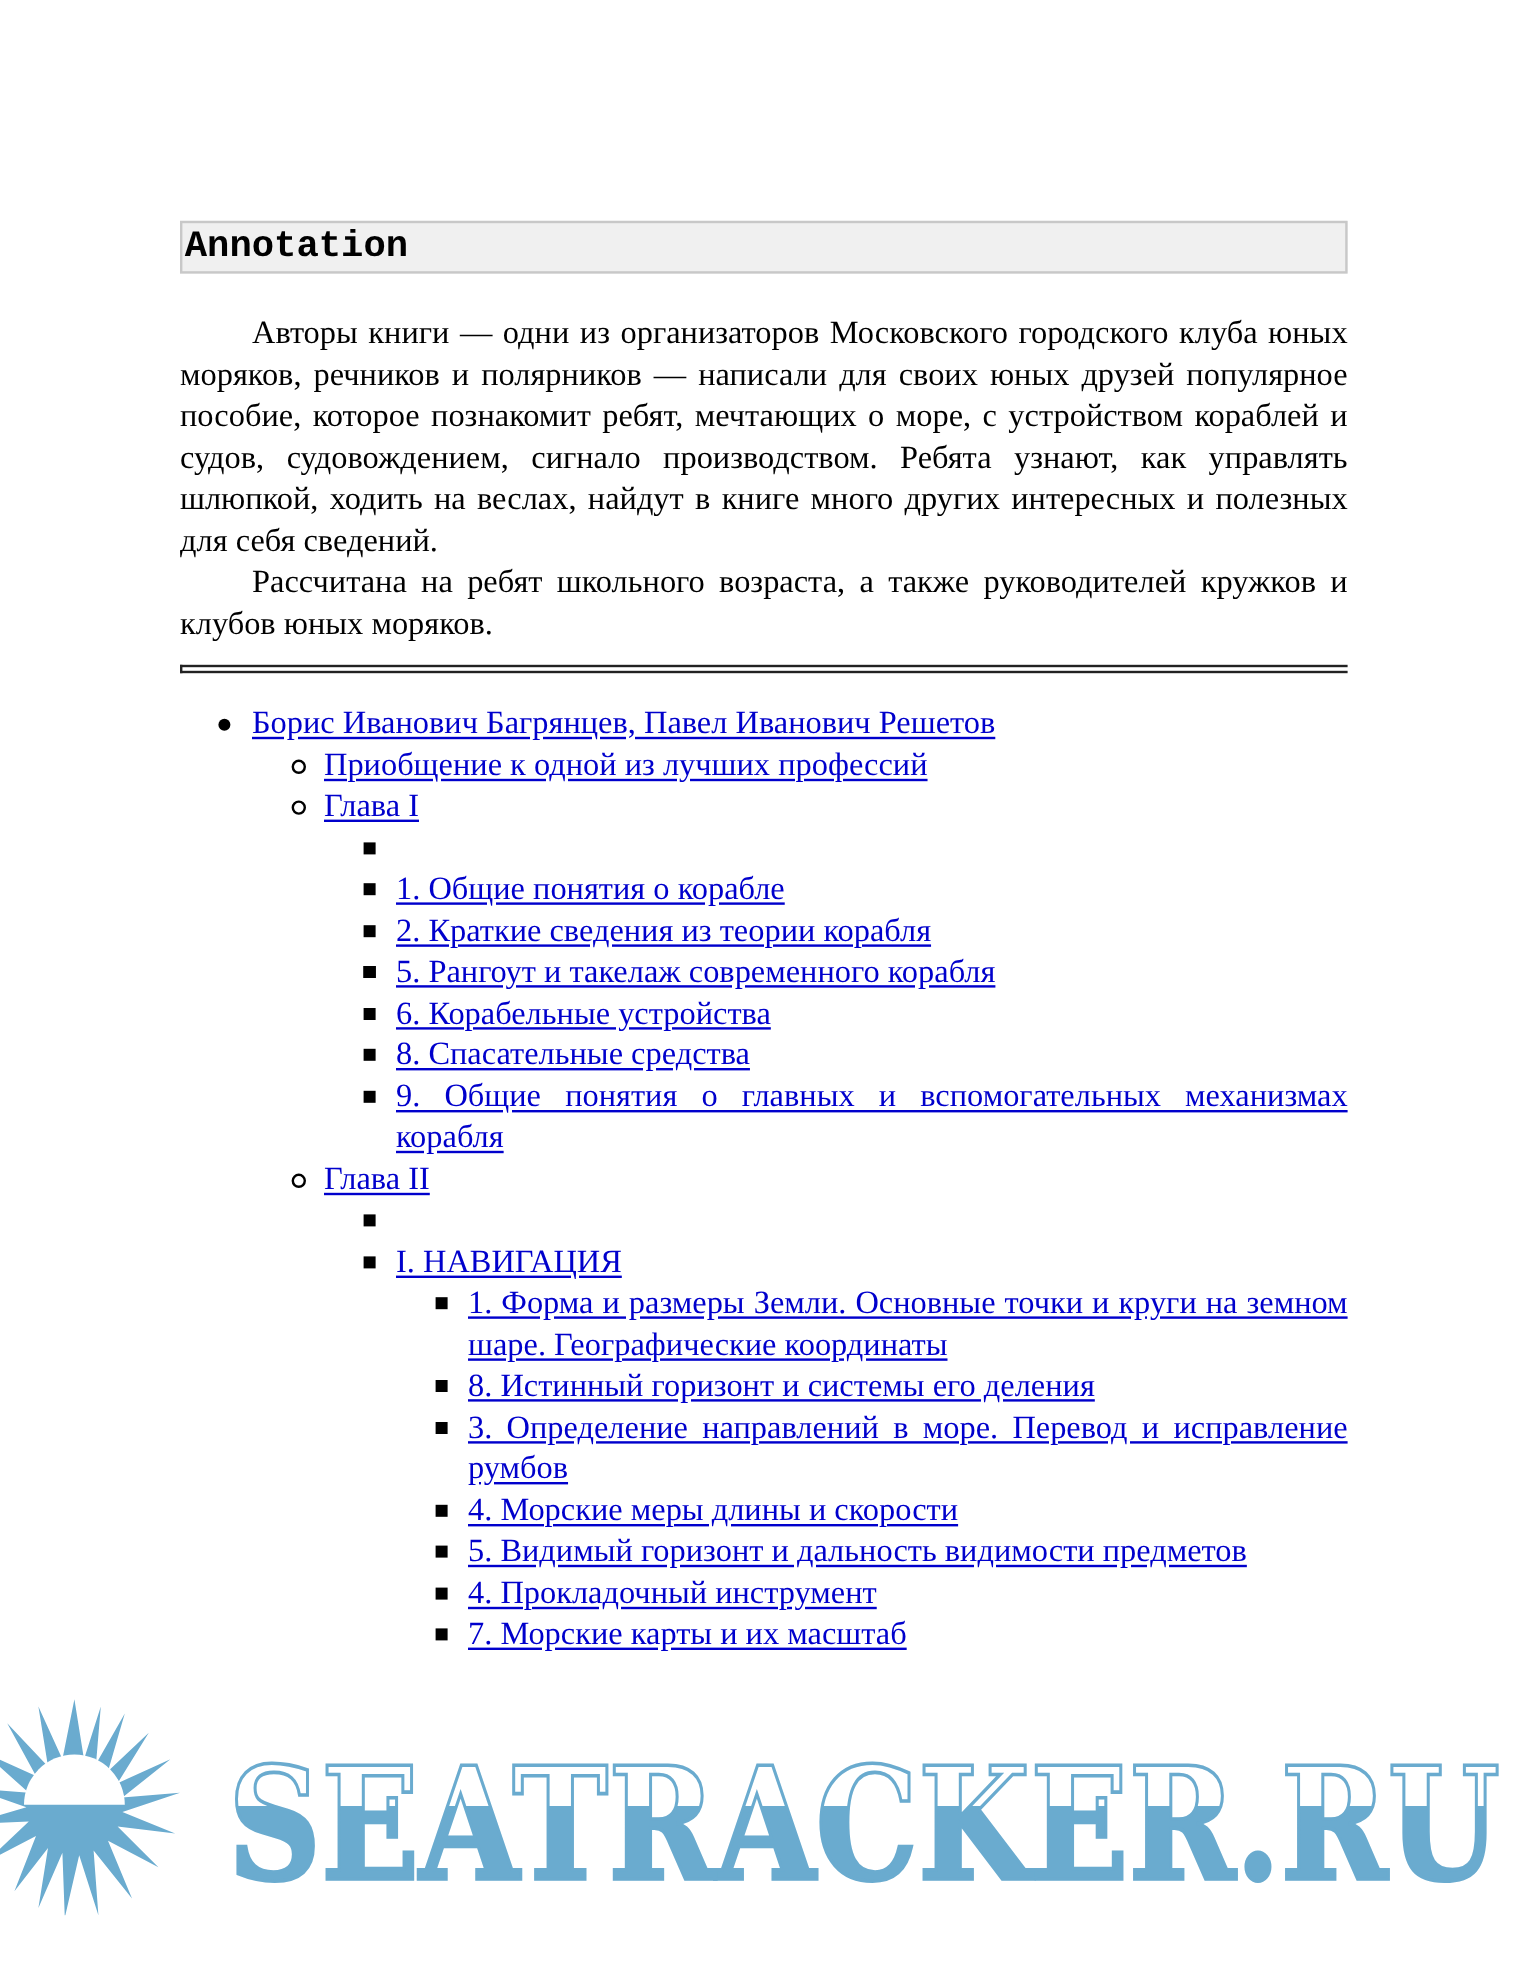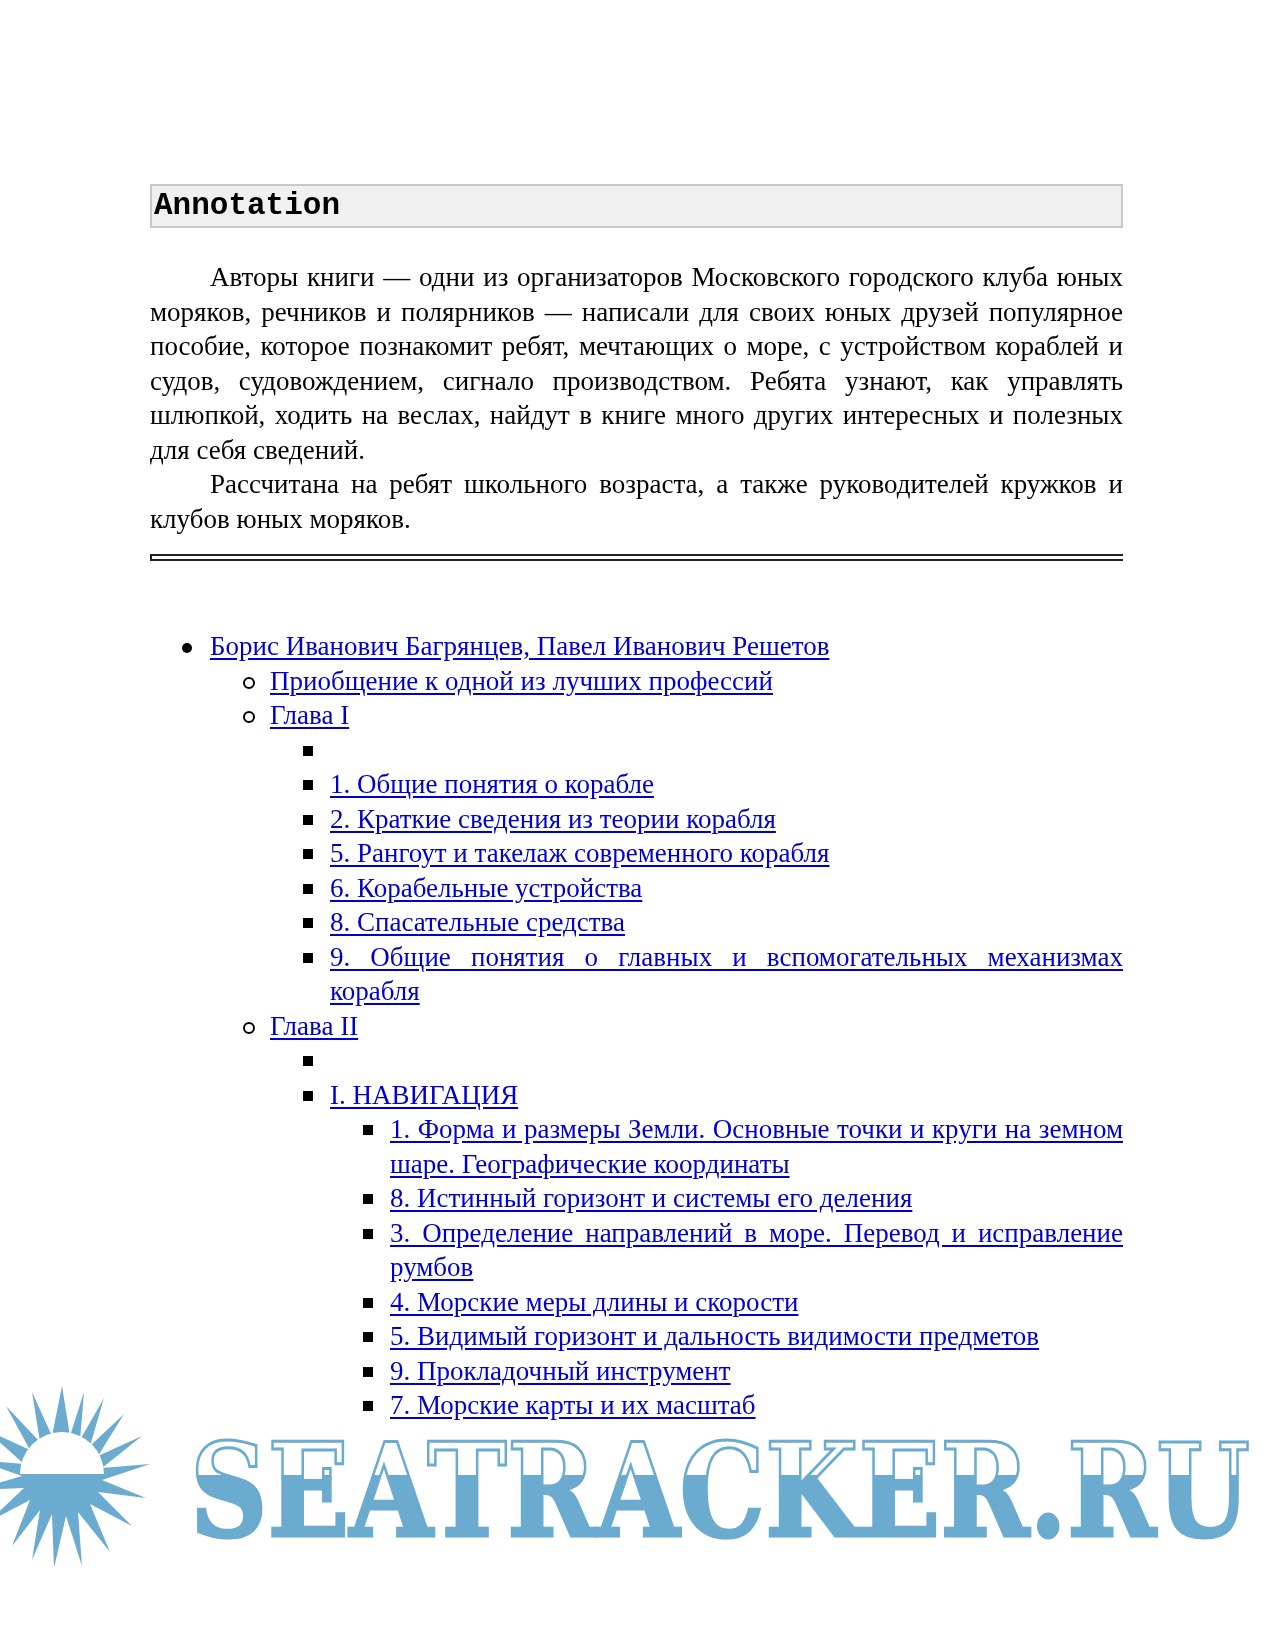--- a/index.html
+++ b/index.html
@@ -6,34 +6,34 @@
   body { width: 1275px; height: 1650px; position: relative; overflow: hidden;
          font-family: "Liberation Serif", serif; color: #000; }
   .page { position: absolute; left: 150px; top: 184px; width: 973px; }
   .anno-title { background: #f0f0f0; border: 2px solid #c8c8c8; height: 40px;
     font-family: Liberation Mono, monospace; font-weight: bold; font-size: 31px;
     line-height: 40px; padding-left: 2px; box-sizing: border-box; height: 44px; }
   .anno-body { margin-top: 32px; font-size: 27px; line-height: 34.5px; text-align: justify; }
   .anno-body p { margin: 0; text-indent: 60px; }
   .rule { margin-top: 18px; height: 3px; border-top: 2px solid #222; border-bottom: 2px solid #222;
           border-left: 2px solid #222; background: #fff; }
-  .toc { position: absolute; left: 150px; top: 585px; width: 973px; font-size: 27px; line-height: 34.5px; margin-top: 44px; }
+  .toc { position: absolute; left: 150px; top: 585px; width: 973px; font-size: 27px; line-height: 34.5px; }
   .toc ul { margin: 0; padding: 0; list-style: none; }
   .toc li { position: relative; }
   .toc a { color: #0000cc; text-decoration: underline; text-underline-offset: 3px; }
   .lvl1 > li { padding-left: 60px; }
   .lvl2 > li { padding-left: 60px; }
   .lvl3 > li { padding-left: 60px; text-align: justify; }
   .lvl4 > li { padding-left: 60px; text-align: justify; }
   .bullet { position: absolute; }
   .disc { left: 32px; top: 14px; width: 10px; height: 10px; border-radius: 50%; background: #000; }
   .circle { left: 33px; top: 13px; width: 8px; height: 8px; border-radius: 50%; border: 2px solid #000; }
   .square { left: 33px; top: 13px; width: 10px; height: 10px; background: #000; }
   .empty-li { height: 34.5px; }
-  .watermark { position: absolute; left: 0; top: 1376px; width: 1254px; height: 190px; text-align: right; }
+  .watermark { position: absolute; left: 0; top: 1406px; width: 1254px; height: 190px; text-align: right; }
 </style>
 </head>
 <body>
 
 <div class="page">
   <div class="anno-title">Annotation</div>
   <div class="anno-body">
     <p>Авторы книги — одни из организаторов Московского городского клуба юных моряков, речников и полярников — написали для своих юных друзей популярное пособие, которое познакомит ребят, мечтающих о море, с устройством кораблей и судов, судовождением, сигнало производством. Ребята узнают, как управлять шлюпкой, ходить на веслах, найдут в книге много других интересных и полезных для себя сведений.</p>
     <p>Рассчитана на ребят школьного возраста, а также руководителей кружков и клубов юных моряков.</p>
   </div>
@@ -76,21 +76,21 @@
               </li>
             <li>
               <span class="bullet square"></span>
               <a href="#">I. НАВИГАЦИЯ</a>
               <ul class="lvl4">
                 <li><span class="bullet square"></span><a href="#">1. Форма и размеры Земли. Основные точки и круги на земном шаре. Географические координаты</a></li>
                 <li><span class="bullet square"></span><a href="#">8. Истинный горизонт и системы его деления</a></li>
                 <li><span class="bullet square"></span><a href="#">3. Определение направлений в море. Перевод и исправление румбов</a></li>
                 <li><span class="bullet square"></span><a href="#">4. Морские меры длины и скорости</a></li>
                 <li><span class="bullet square"></span><a href="#">5. Видимый горизонт и дальность видимости предметов</a></li>
-                <li><span class="bullet square"></span><a href="#">9. Прокладочный инструмент</a></li>
+                <li><span class="bullet square"></span><a href="#">4. Прокладочный инструмент</a></li>
                 <li><span class="bullet square"></span><a href="#">7. Морские карты и их масштаб</a></li>
               </ul>
             </li>
           </ul>
         </li>
       </ul>
     </li>
   </ul>
 </nav>
 

